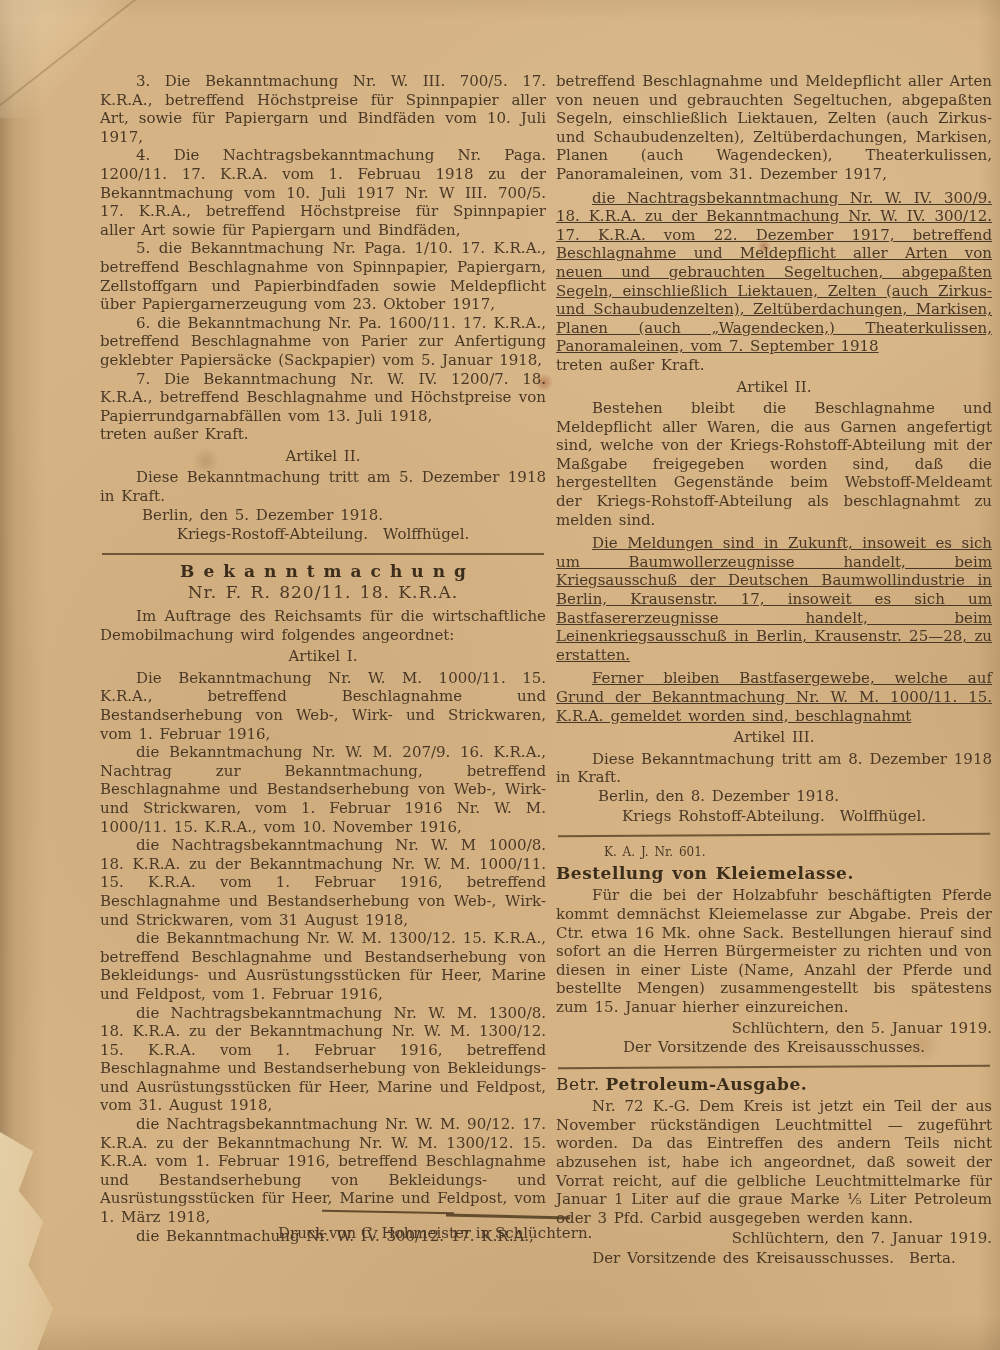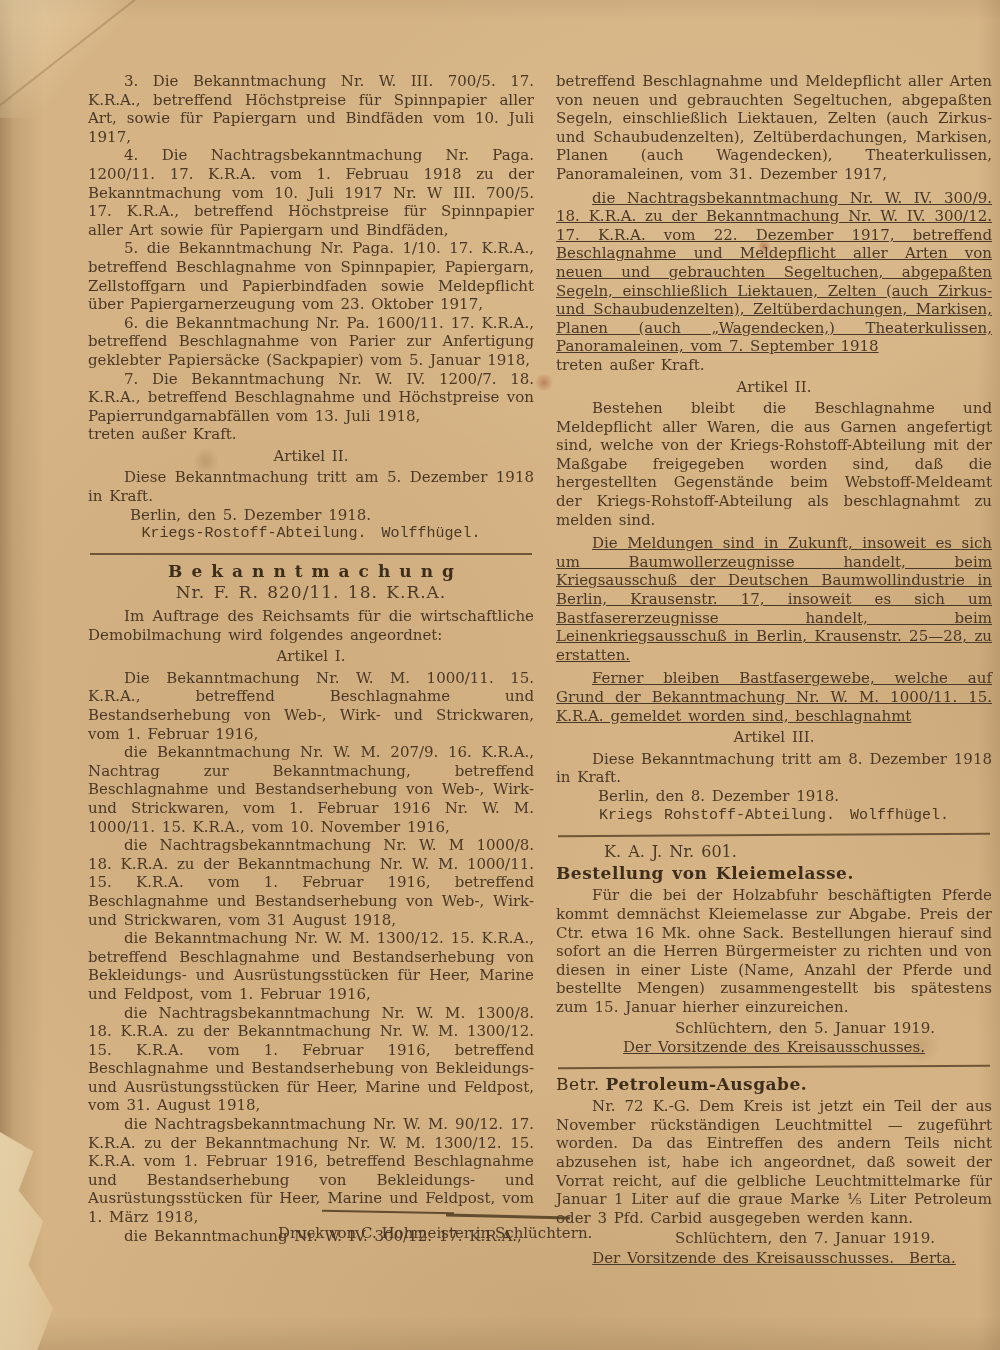--- a/index.html
+++ b/index.html
@@ -27,33 +27,33 @@
     clip-path:polygon(0% 0%, 34% 9%, 19% 27%, 44% 41%, 29% 61%, 54% 81%, 38% 100%, 0% 100%);
     background:linear-gradient(95deg, #ead6ae 0%, #dcc093 62%, rgba(0,0,0,0) 95%); }
   .stain { position:absolute; border-radius:50%; }
   .s1 { left:756px; top:240px; width:16px; height:13px; background:radial-gradient(circle, rgba(146,62,26,0.45), rgba(146,62,26,0) 70%); }
   .s2 { left:534px; top:374px; width:20px; height:17px; background:radial-gradient(circle, rgba(150,60,30,0.42), rgba(150,60,30,0) 70%); }
   .s3 { left:192px; top:448px; width:28px; height:26px; background:radial-gradient(circle, rgba(140,100,55,0.28), rgba(140,100,55,0) 70%); }
   .s4 { left:898px; top:1028px; width:46px; height:34px; background:radial-gradient(circle, rgba(150,105,60,0.20), rgba(0,0,0,0) 70%); }
 
   
   .col { position:absolute; top:72px; font-size:15px; line-height:18.6px; text-align:justify; word-spacing:2px; }
-  .col-left  { left:88px;  width:446px; }
+  .col-left  { left:100px;  width:446px; }
   .col-right { left:556px; width:436px; }
 
   p { margin:0; }
   .para.indent { text-indent:36px; }
   .para.flush  { text-indent:0; }
   .para.gap    { margin-top:5px;text-decoration:underline; }
   .art   { text-align:center; text-indent:0; margin:3px 0 3px; }
   .date1 { text-align:left; text-indent:42px; }
-  .date2 { text-align:center; text-indent:62px; margin-top:2px; }
-  .sig   { text-align:center; margin-top:1px;font-family:Liberation Mono, monospace; }
-  .sig2  { text-align:center; margin-top:1px;text-decoration:underline; }
-  .ref   { text-align:left; text-indent:48px; font-size:16px; }
+  .date2 { text-align:right; text-indent:62px; margin-top:2px; }
+  .sig   { text-align:center; margin-top:1px; }
+  .sig2  { text-align:center; margin-top:1px; }
+  .ref   { text-align:left; text-indent:48px; font-size:12px; }
 
   .rule { border:0; border-top:2px solid rgba(92,70,42,0.85); margin:9px 2px 7px; }
   .tilt1 { transform:rotate(-0.35deg); }
   .tilt2 { transform:rotate(-0.3deg); }
 
   .big-title { font-size:17px; font-weight:bold; letter-spacing:9px; text-indent:9px;
     text-align:center; margin:5px 0 3px; color:#3d2e1c; }
   .subnum { text-align:center; text-indent:0; font-size:17px; letter-spacing:1px; margin-bottom:5px; }
   .section-title { font-family:inherit; font-size:17px; font-weight:bold; letter-spacing:0.5px;
     text-align:left; margin:2px 0 4px; color:#3d2e1c; }

